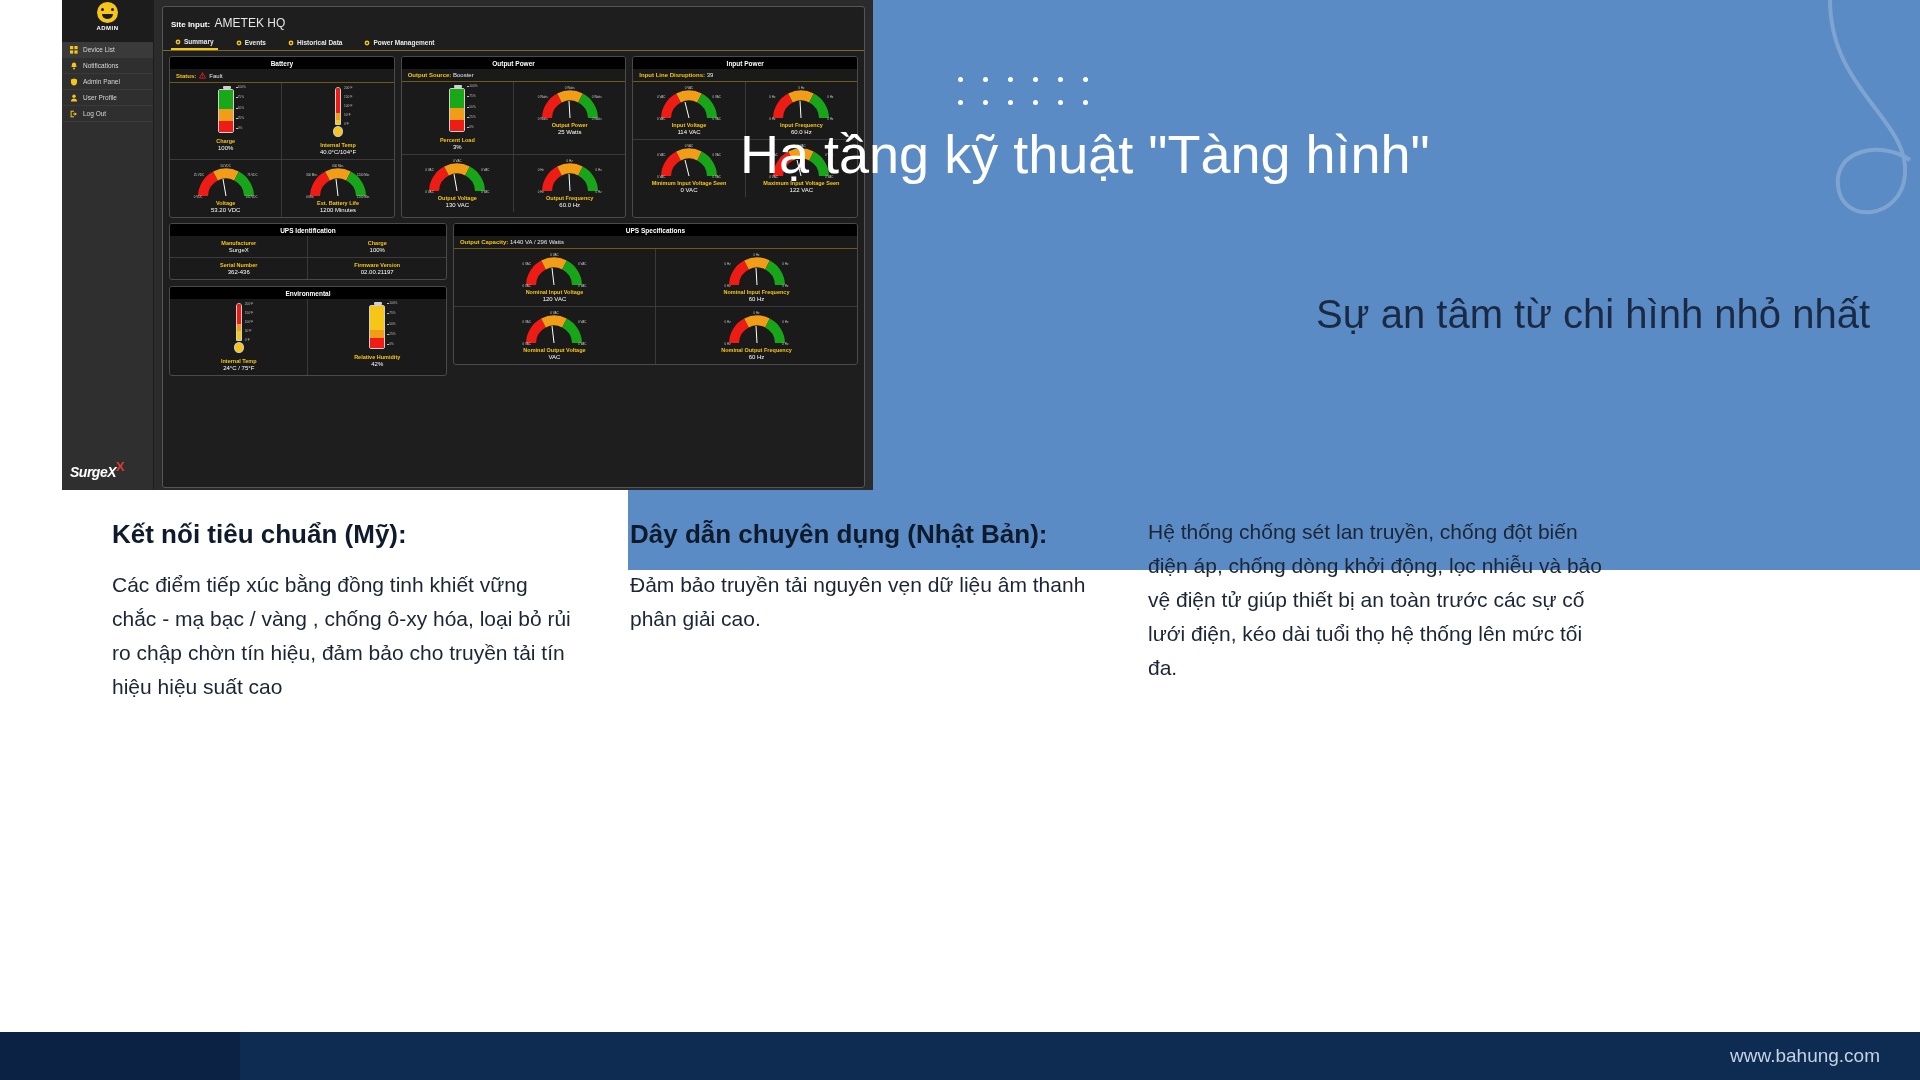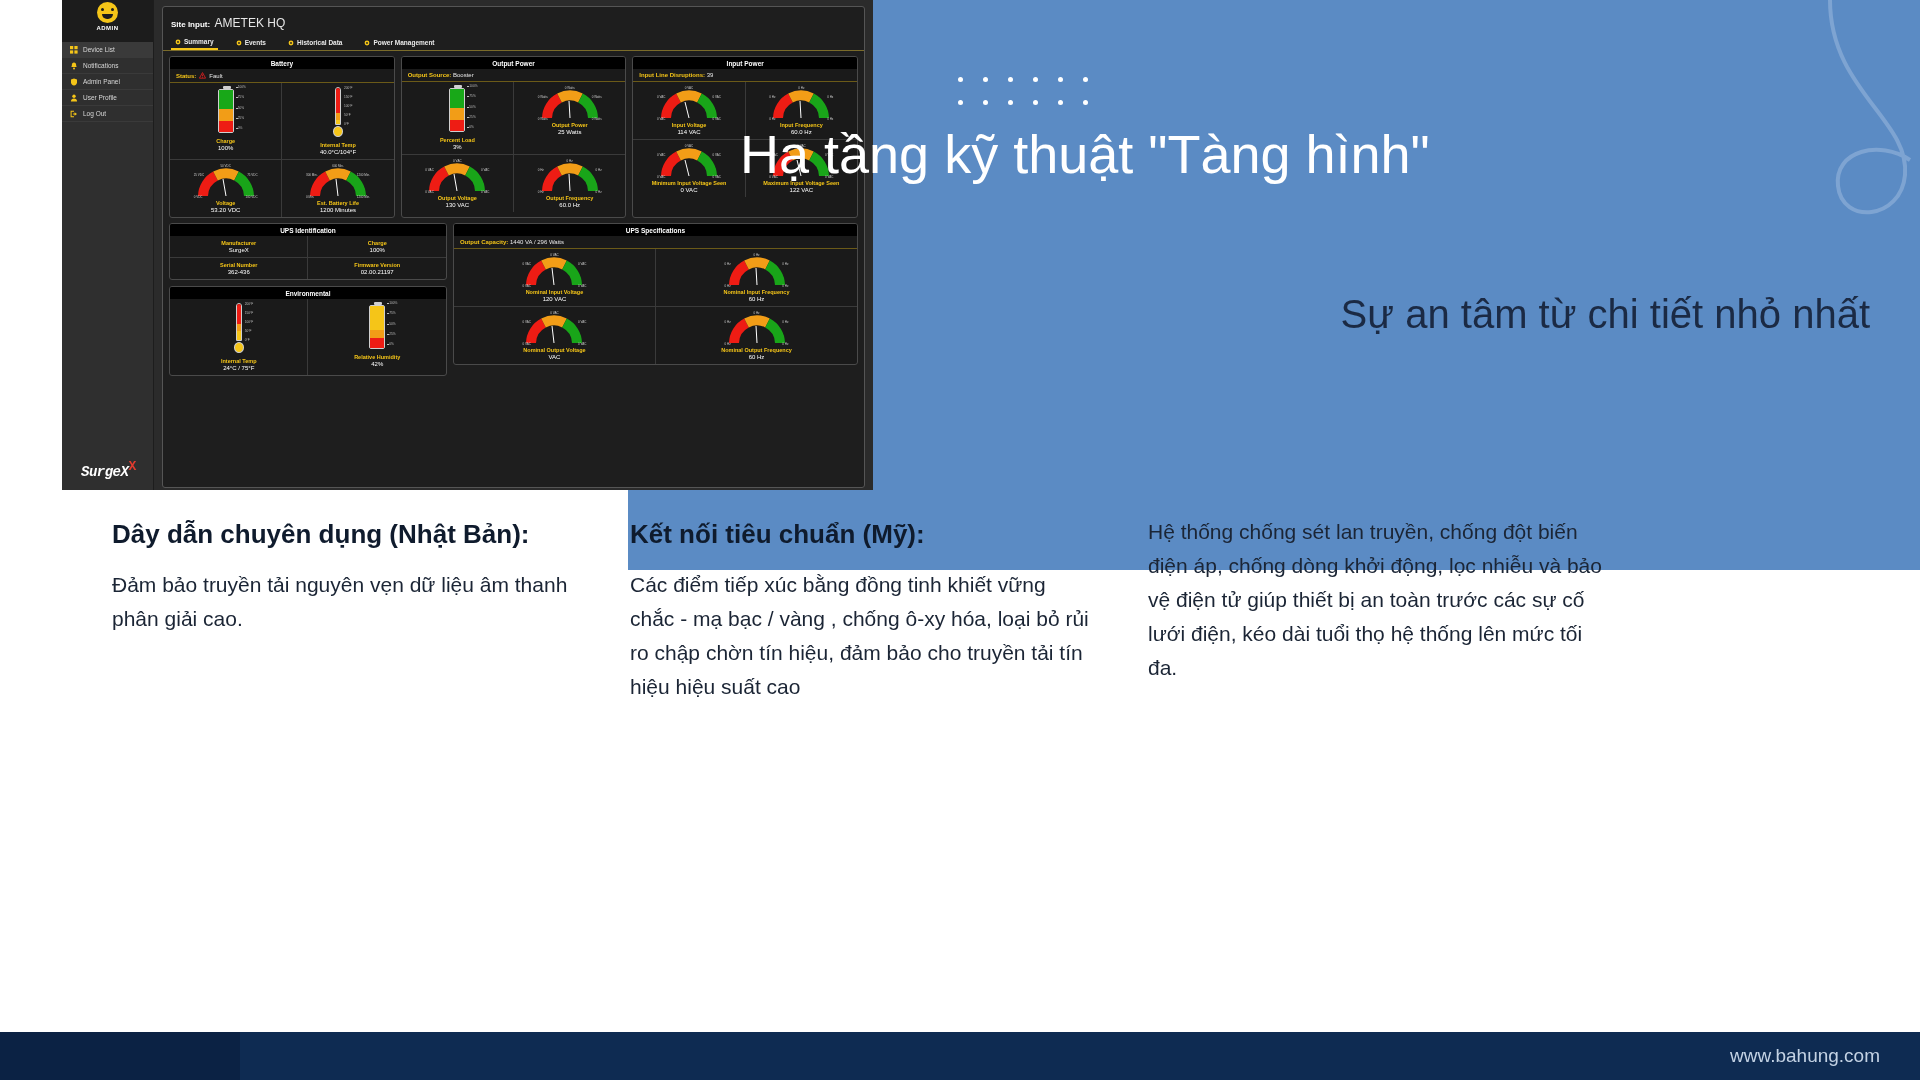--- a/index.html
+++ b/index.html
@@ -132,22 +132,22 @@
   .status-line .v { color:#e8e8e8;}
   .warn-tri { width:7px; height:7px;}
 
   .kv-grid { display:flex; }
   .kv { flex:1; text-align:center; padding:4px 2px; border-right:1px solid #3a3a3a;}
   .kv:last-child { border-right:none;}
   .kv .k { color:#f5c518; font-size:5.5px; font-weight:bold;}
   .kv .v { color:#fff; font-size:6px; margin-top:1px;}
 
   .logo {
-    position:absolute; left:19px; bottom:10px; color:#fff;
-    font-size:14px; font-weight:bold; letter-spacing:-.5px; font-style:italic;font-family:Liberation Mono, monospace;
+    position:absolute; left:8px; bottom:10px; color:#fff;
+    font-size:14px; font-weight:bold; letter-spacing:-.5px; font-style:italic;
   }
   .logo sup { color:#e23b2e; font-size:13px; font-style:normal; font-weight:bold;}
 
   
   .headline {
     position:absolute; left:740px; top:125px; width:1130px;
     color:#ffffff; font-size:54px; font-weight:400; line-height:1.1;
   }
   .subline {
     position:absolute; left:740px; top:292px; width:1130px;
@@ -700,32 +700,32 @@
             </div>
           </div>
         </div>
       </div>
 
     </div>
   </div>
 </div>
 
 <div class="headline">Hạ tầng kỹ thuật "Tàng hình"</div>
-<div class="subline">Sự an tâm từ chi tiết nhỏ nhất</div>
+<div class="subline">Sự an tâm từ chi hình nhỏ nhất</div>
 
 <div class="cols">
+  <div class="col">
+    <h3>Kết nối tiêu chuẩn (Mỹ):</h3>
+    <p>Các điểm tiếp xúc bằng đồng tinh khiết vững chắc - mạ bạc / vàng , chống ô-xy hóa, loại bỏ rủi ro chập chờn tín hiệu, đảm bảo cho truyền tải tín hiệu hiệu suất cao</p>
+  </div>
   <div class="col">
     <h3>Dây dẫn chuyên dụng (Nhật Bản):</h3>
     <p>Đảm bảo truyền tải nguyên vẹn dữ liệu âm thanh phân giải cao.</p>
   </div>
   <div class="col">
-    <h3>Kết nối tiêu chuẩn (Mỹ):</h3>
-    <p>Các điểm tiếp xúc bằng đồng tinh khiết vững chắc - mạ bạc / vàng , chống ô-xy hóa, loại bỏ rủi ro chập chờn tín hiệu, đảm bảo cho truyền tải tín hiệu hiệu suất cao</p>
-  </div>
-  <div class="col">
     <p>Hệ thống chống sét lan truyền, chống đột biến điện áp, chống dòng khởi động, lọc nhiễu và bảo vệ điện tử giúp thiết bị an toàn trước các sự cố lưới điện, kéo dài tuổi thọ hệ thống lên mức tối đa.</p>
   </div>
 </div>
 
 <div class="footer">
   <div class="notch"></div>
   <div class="url">www.bahung.com</div>
 </div>
 
 </body></html>

